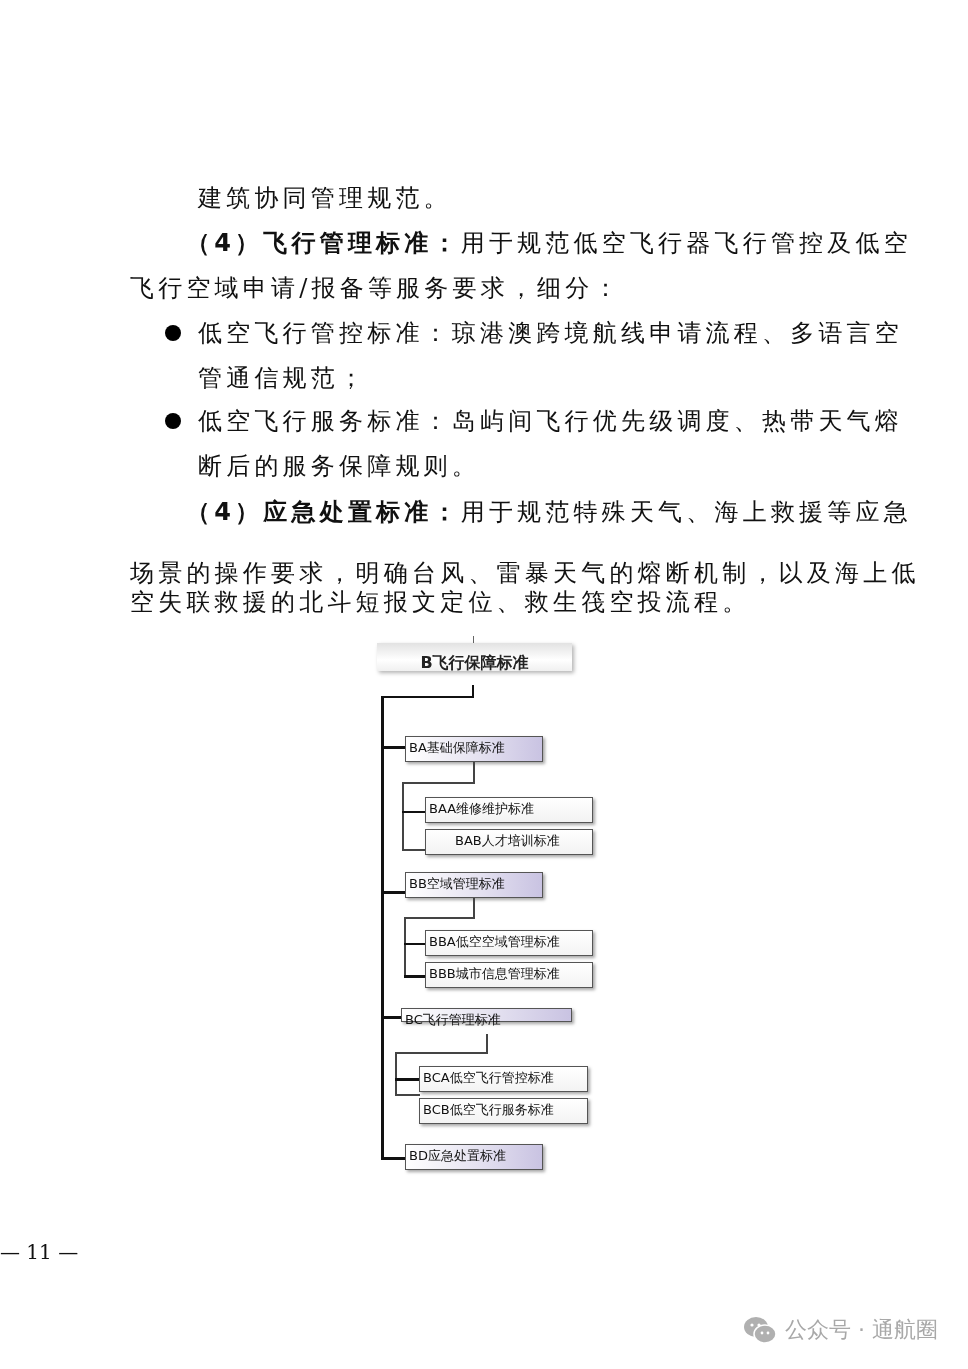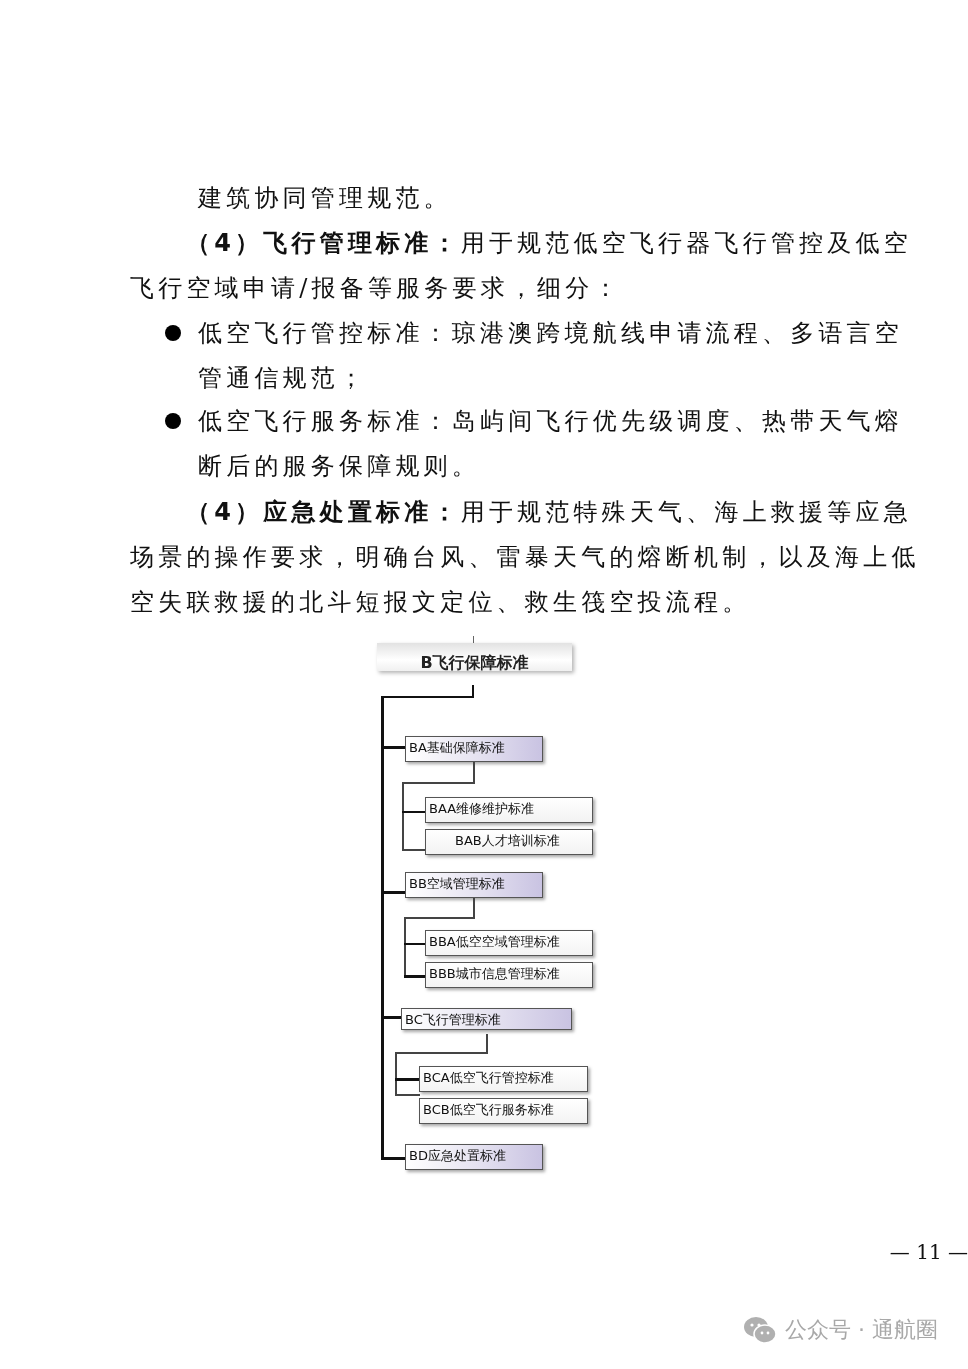--- a/index.html
+++ b/index.html
@@ -11,21 +11,21 @@
     .box { position: absolute; border: 1px solid #555; box-shadow: 2px 2px 3px rgba(0,0,0,0.35);
       font-family: "DejaVu Sans", "Liberation Sans", sans-serif; font-size: 13px; line-height: 22px;
       padding-left: 3px; box-sizing: border-box; color: #111; white-space: nowrap; }
     .lvl1 { background: linear-gradient(to right, #ffffff 0%, #e4e1f0 55%, #c9c3e2 100%); }
     .lvl2 { background: linear-gradient(to bottom, #ffffff 0%, #f3f3f3 100%); }
     .root { position: absolute; left: 377px; top: 643px; width: 195px; height: 28px;
       background: linear-gradient(to bottom, #e2e2e2 0%, #ffffff 60%, #f0f0f0 100%);
       box-shadow: 2px 2px 4px rgba(0,0,0,0.3); font-family: "DejaVu Sans", "Liberation Sans", sans-serif;
       font-weight: bold; font-size: 16px; text-align: center; line-height: 40px; color: #222; }
     .v, .h { position: absolute; background: #111; }
-    .footer { position: absolute; left: 0; width: 968px; top: 1240px; text-align: right;
+    .footer { position: absolute; left: 0; width: 968px; top: 1240px; text-align: left;
       font-size: 20px; font-family: "DejaVu Serif", "Liberation Serif", serif; }
     .wm { position: absolute; right: 30px; top: 1315px; color: #a8a8a8; font-size: 22px;
       font-family: "DejaVu Sans", "Liberation Sans", sans-serif; display: flex; align-items: flex-end; gap: 8px; }
   </style>
 </head>
 <body>
 
 <div>
   <div class="line" style="left:198px; top:183px;">建筑协同管理规范。</div>
 
@@ -38,21 +38,21 @@
   <div class="line" style="left:198px; top:318px;">低空飞行管控标准：琼港澳跨境航线申请流程、多语言空</div>
   <div class="line" style="left:198px; top:363px;">管通信规范；</div>
 
   <div class="bullet" style="left:165px; top:413px;"></div>
   <div class="line" style="left:198px; top:406px;">低空飞行服务标准：岛屿间飞行优先级调度、热带天气熔</div>
   <div class="line" style="left:198px; top:451px;">断后的服务保障规则。</div>
 
   <div class="line" style="left:186px; top:497px;text-align:center;">
     <span class="bold">（4）应急处置标准：</span><span>用于规范特殊天气、海上救援等应急</span>
   </div>
-  <div class="line" style="left:130px; top:542px;">场景的操作要求，明确台风、雷暴天气的熔断机制，以及海上低</div>
+  <div class="line" style="left:130px; top:558px;">场景的操作要求，明确台风、雷暴天气的熔断机制，以及海上低</div>
   <div class="line" style="left:130px; top:587px;">空失联救援的北斗短报文定位、救生筏空投流程。</div>
 </div>
 
 <div>
   <div class="v" style="left:473px; top:636px; width:1px; height:8px; background:#666;"></div>
   <div class="root">B飞行保障标准</div>
   <div class="v" style="left:472px; top:685px; width:2px; height:12px;"></div>
   <div class="h" style="left:381px; top:696px; width:93px; height:2px;"></div>
   <div class="v" style="left:381px; top:696px; width:3px; height:464px;"></div>
 
@@ -70,21 +70,21 @@
   <div class="box lvl1" style="left:405px; top:872px; width:138px; height:26px;">BB空域管理标准</div>
   <div class="v" style="left:473px; top:898px; width:2px; height:20px; background:#444;"></div>
   <div class="h" style="left:404px; top:917px; width:71px; height:2px; background:#444;"></div>
   <div class="v" style="left:404px; top:917px; width:2px; height:60px; background:#444;"></div>
   <div class="h" style="left:404px; top:943px; width:23px; height:2px;"></div>
   <div class="h" style="left:404px; top:975px; width:23px; height:3px;"></div>
   <div class="box lvl2" style="left:425px; top:930px; width:168px; height:26px;">BBA低空空域管理标准</div>
   <div class="box lvl2" style="left:425px; top:962px; width:168px; height:26px;">BBB城市信息管理标准</div>
 
   <div class="h" style="left:381px; top:1016px; width:22px; height:3px;"></div>
-  <div class="box lvl1" style="left:401px; top:1008px; width:171px; height:22px;">BC飞行管理标准</div>
+  <div class="box lvl1" style="left:401px; top:1008px; width:171px; height:14px;">BC飞行管理标准</div>
   <div class="v" style="left:486px; top:1034px; width:2px; height:19px; background:#444;"></div>
   <div class="h" style="left:395px; top:1052px; width:93px; height:2px; background:#444;"></div>
   <div class="v" style="left:395px; top:1052px; width:2px; height:44px; background:#444;"></div>
   <div class="h" style="left:395px; top:1078px; width:25px; height:3px;"></div>
   <div class="h" style="left:395px; top:1094px; width:25px; height:2px; background:#444;"></div>
   <div class="box lvl2" style="left:419px; top:1066px; width:169px; height:26px;">BCA低空飞行管控标准</div>
   <div class="box lvl2" style="left:419px; top:1098px; width:169px; height:26px;">BCB低空飞行服务标准</div>
 
   <div class="h" style="left:381px; top:1157px; width:25px; height:3px;"></div>
   <div class="box lvl1" style="left:405px; top:1144px; width:138px; height:26px;">BD应急处置标准</div>

